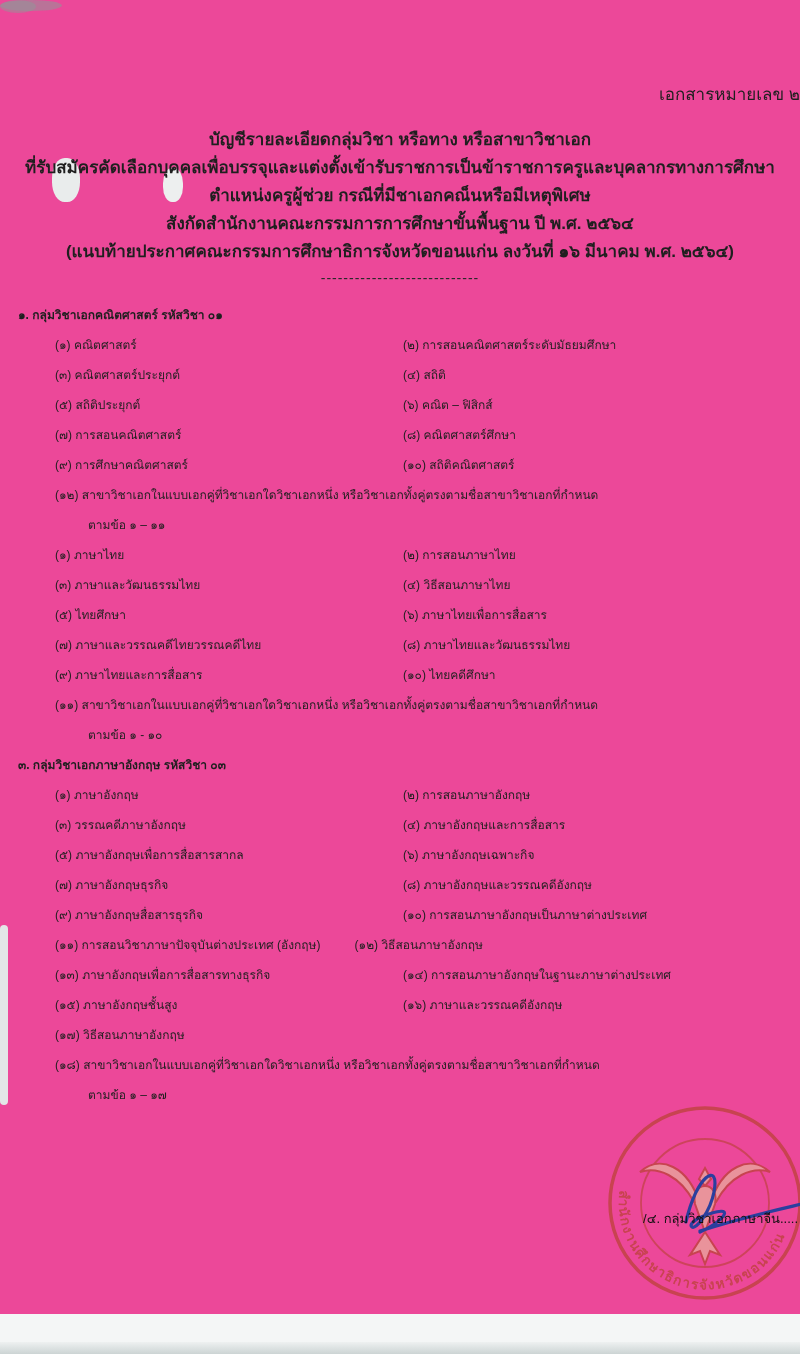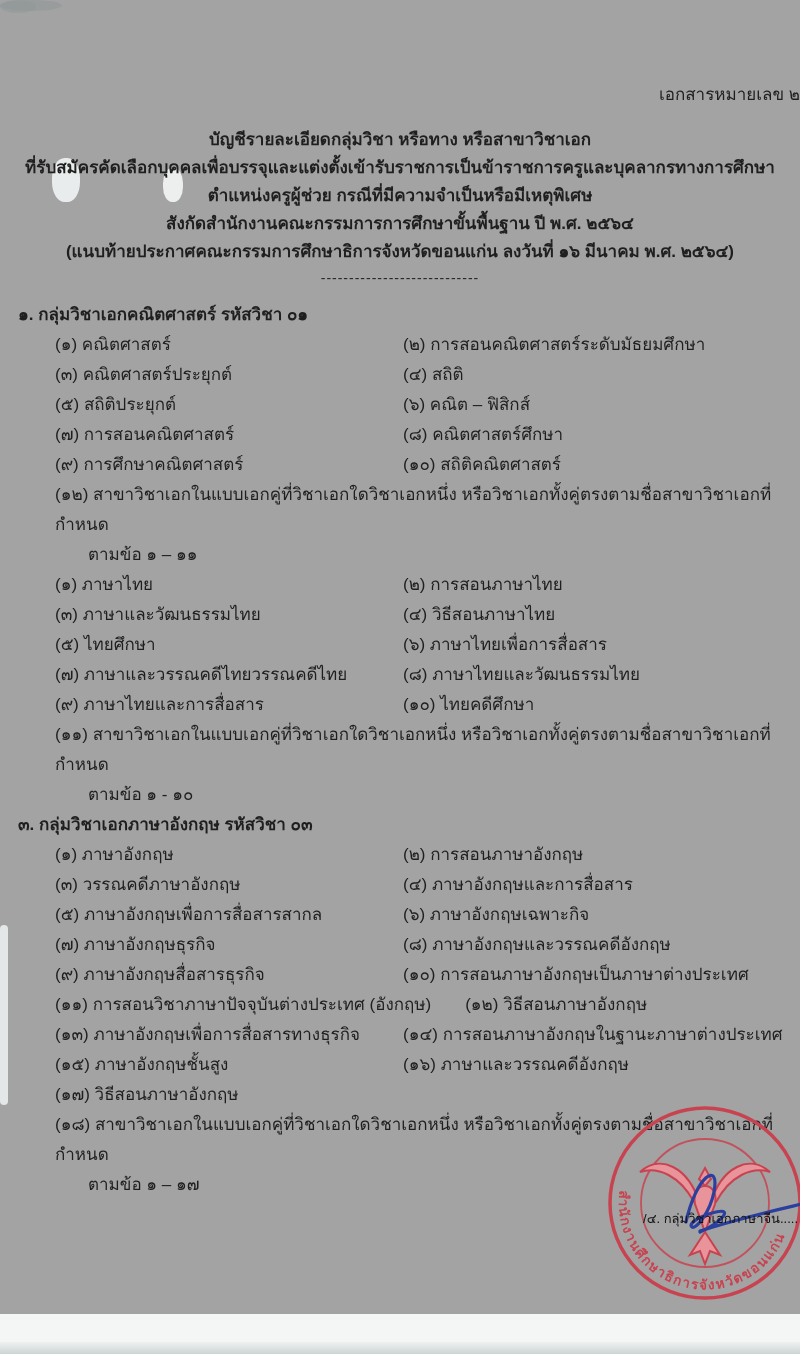--- a/index.html
+++ b/index.html
@@ -1,19 +1,19 @@
 <!DOCTYPE html>
 <html><head>
 <meta charset="utf-8">
 <style>
   html,body{margin:0;padding:0;background:#ffffff;}
   .page{
     position:relative;
     width:800px;height:1354px;
-    background:#a3a3a3;
+    background:#ec4899;
     overflow:hidden;
     font-family:"Liberation Sans","DejaVu Sans",sans-serif;
     color:#1f1f1f;
   }
   
   .artifact{position:absolute;pointer-events:none;}
   .blob1{top:0;left:610;width:62px;height:11px;background:#8f9797;border-radius:50%;opacity:.55;}
   .blob2{top:0;left:764;width:36px;height:13px;background:#8f9797;border-radius:50%;opacity:.5;}
   .blob3{top:158px;left:52px;width:28px;height:44px;background:#e9ecec;border-radius:45%;}
   .blob4{top:168px;left:163px;width:20px;height:34px;background:#edefef;border-radius:45%;}
@@ -28,21 +28,21 @@
   .title-block{
     position:absolute;top:126px;left:0;right:0;
     text-align:center;font-weight:bold;font-size:17px;line-height:28px;
   }
   .separator{
     position:absolute;top:270px;left:0;right:0;
     text-align:center;font-size:14px;letter-spacing:1px;color:#2a2a2a;
   }
   .sections{
     position:absolute;top:300px;left:18px;right:16px;
-    font-size:17px;line-height:30px;
+    font-size:12px;line-height:30px;
   }
   .sec-heading{font-weight:bold;}
   .row{display:block;}
   .row.pair{display:flex;padding-left:37px;gap:18px;}
   .row.pair .c1{width:330px;flex:0 0 330px;}
   .row.pair.loose .c1{width:auto;flex:0 0 auto;margin-right:16px;}
   .row.pair .c2{flex:1 1 auto;}
   .row.full{padding-left:37px;}
   .row.indent{padding-left:70px;}
 
@@ -63,21 +63,21 @@
   <div class="artifact blob4"></div>
   <div class="artifact left-smudge"></div>
   <div class="artifact bottom-band"></div>
   <div class="artifact bottom-strip"></div>
 
   <div class="doc-number">เอกสารหมายเลข ๒</div>
 
   <div class="title-block">
       <div class="title-line">บัญชีรายละเอียดกลุ่มวิชา หรือทาง หรือสาขาวิชาเอก</div>
       <div class="title-line">ที่รับสมัครคัดเลือกบุคคลเพื่อบรรจุและแต่งตั้งเข้ารับราชการเป็นข้าราชการครูและบุคลากรทางการศึกษา</div>
-      <div class="title-line">ตำแหน่งครูผู้ช่วย กรณีที่มีความจำเป็นหรือมีเหตุพิเศษ</div>
+      <div class="title-line">ตำแหน่งครูผู้ช่วย กรณีที่มีชาเอกคณ็นหรือมีเหตุพิเศษ</div>
       <div class="title-line">สังกัดสำนักงานคณะกรรมการการศึกษาขั้นพื้นฐาน ปี พ.ศ. ๒๕๖๔</div>
       <div class="title-line">(แนบท้ายประกาศคณะกรรมการศึกษาธิการจังหวัดขอนแก่น ลงวันที่ ๑๖ มีนาคม พ.ศ. ๒๕๖๔)</div>
     </div>
 
   <div class="separator">----------------------------</div>
 
   <div class="sections" id="sections">
       <div class="sec-heading">๑. กลุ่มวิชาเอกคณิตศาสตร์  รหัสวิชา ๐๑</div>
       <div class="row pair">
         <div class="cell c1">(๑) คณิตศาสตร์</div>

